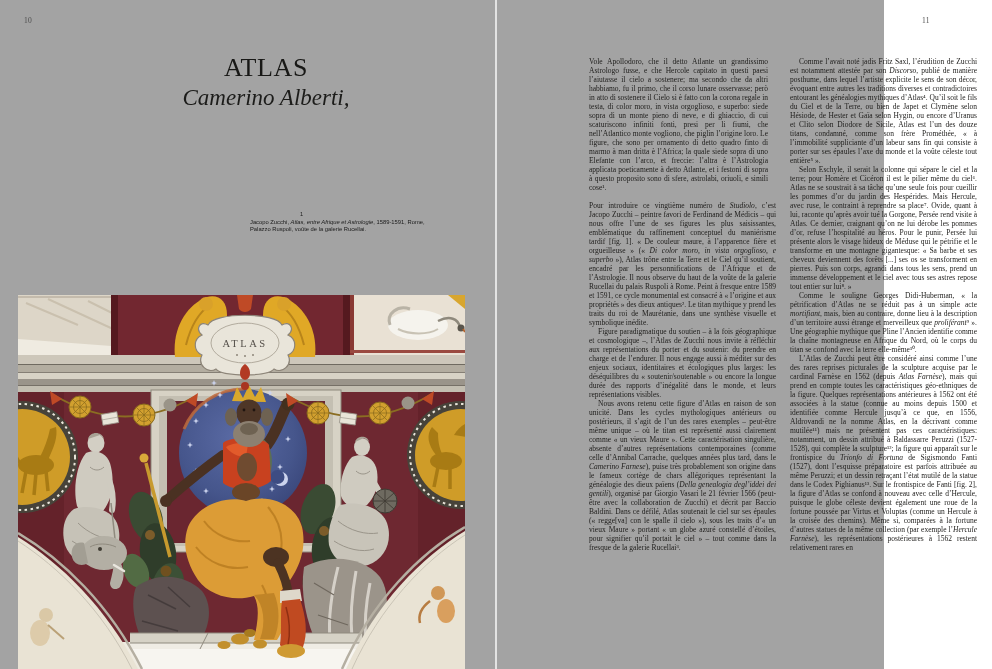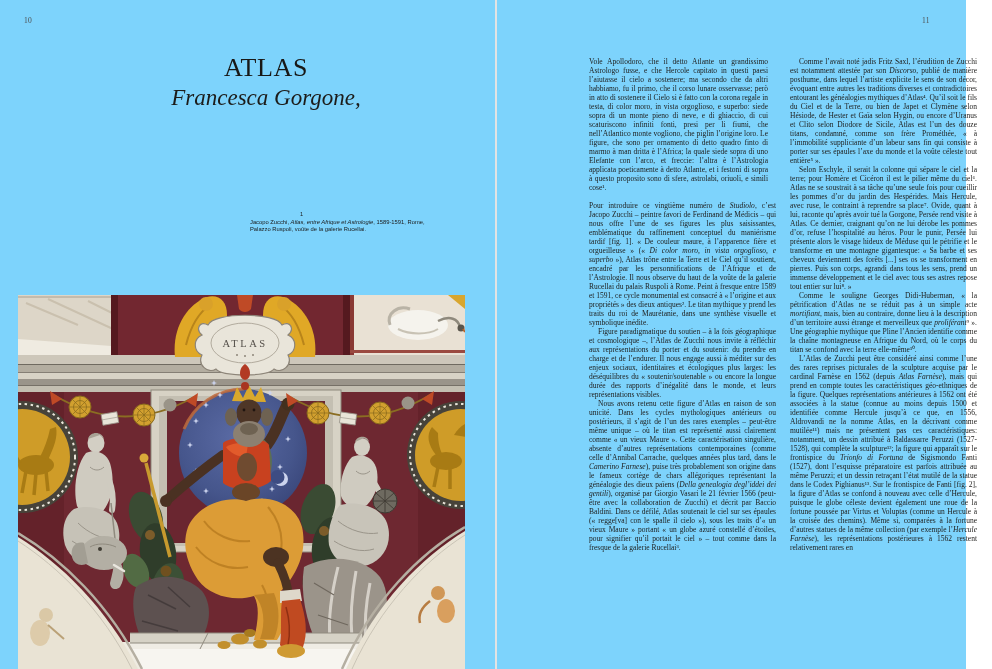--- a/index.html
+++ b/index.html
@@ -1,18 +1,18 @@
 <!DOCTYPE html>
 <html lang="fr"><head>
 <meta charset="utf-8">
 <style>
   html,body{margin:0;padding:0;}
   body{width:992px;height:669px;background:#ffffff;overflow:hidden;
        font-family:"Liberation Serif",serif;color:#1d1c1a;}
-  .spread{position:relative;width:966px;height:669px;background:#7dd3fc;}
+  .spread{position:relative;width:884px;height:669px;background:#a3a3a3;}
   .gutter{position:absolute;left:495px;top:0;bottom:0;width:2px;
           background:linear-gradient(90deg,#ededed,#d9d9d9,#ededed);}
   .page-number{position:absolute;top:16px;font-size:7.5px;color:#4c4c4c;letter-spacing:.3px;}
   .pn-left{left:24px;}
   .pn-right{left:922px;}
 
   
   .title-block{position:absolute;left:36px;top:54px;width:460px;text-align:center;}
   .title-line{font-size:26px;line-height:28px;font-weight:normal;letter-spacing:.6px;color:#181816;margin:0;}
   .author-line{font-size:23px;line-height:26px;font-style:italic;font-weight:normal;color:#1c1c1a;margin:0;}
@@ -39,21 +39,21 @@
 </head>
 <body>
 
 <div class="spread">
 
   <div>
     <div class="page-number pn-left">10</div>
 
     <header class="title-block">
       <h1 class="title-line">ATLAS</h1>
-      <h2 class="author-line">Francesca Gorgone,</h2>
+      <h2 class="author-line">Camerino Alberti,</h2>
     </header>
 
     <div class="fig-caption">
       <div class="fig-num">1</div>
       <div>Jacopo Zucchi, <i>Atlas, entre Afrique et Astrologie</i>, 1589-1591, Rome,</div>
       <div>Palazzo Ruspoli, voûte de la galerie Rucellai.</div>
     </div>
 
     <div class="fresco">
       <svg width="447" height="374" viewBox="0 0 447 374" xmlns="http://www.w3.org/2000/svg" role="img">

